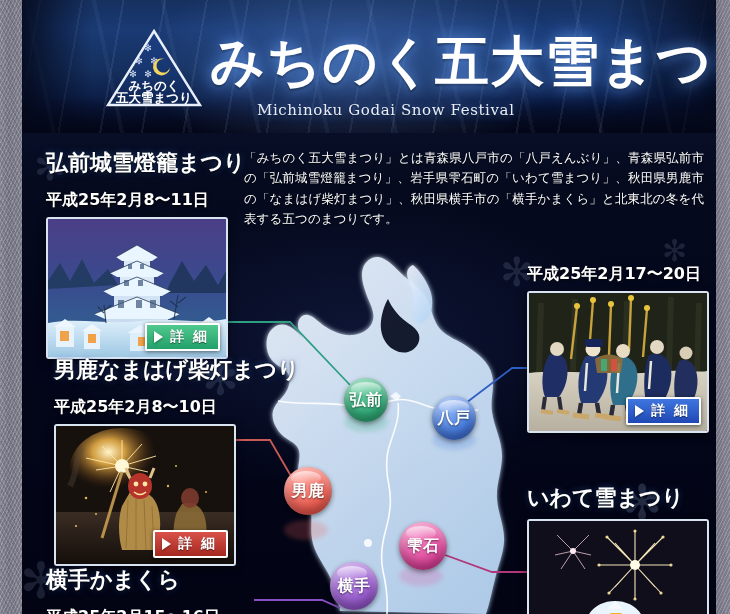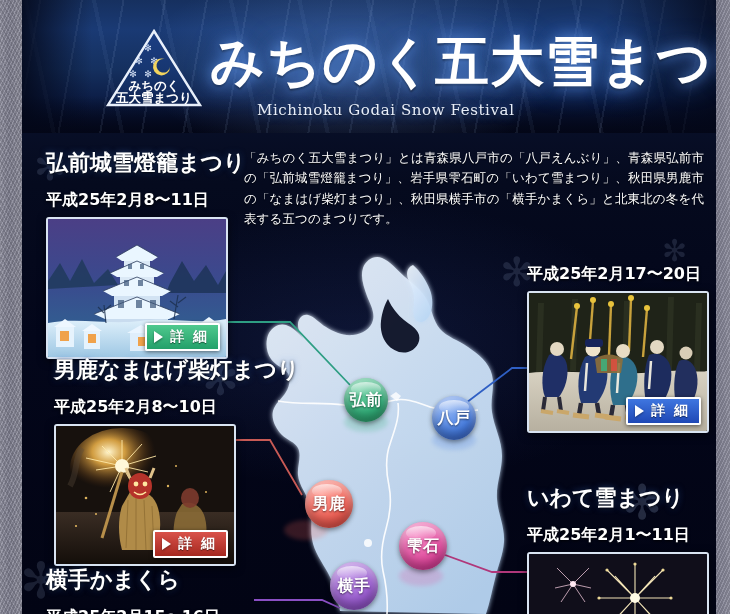--- a/index.html
+++ b/index.html
@@ -327,21 +327,21 @@
       <polyline points="318,608 300,600 232,600" fill="none" stroke="#8a4fc4" stroke-width="1.8"></polyline>
     </svg>
 
     <div class="pin-refl" style="left:322px; top:412px; background:#34b07b;"></div>
     <div class="pin" style="left:322px; top:378px; background:radial-gradient(circle at 35% 28%, #6fd0a4, #34b07b 55%, #1e8f5e 100%);">弘前</div>
 
     <div class="pin-refl" style="left:410px; top:430px; background:#4a7fe0;"></div>
     <div class="pin" style="left:410px; top:396px; background:radial-gradient(circle at 35% 28%, #8fb4f4, #4a7fe0 55%, #2550b8 100%);">八戸</div>
 
     <div class="pin-refl" style="left:262px; top:520px; background:#ef6257;"></div>
-    <div class="pin" style="left:262px; top:480px; width:48px; height:48px; background:radial-gradient(circle at 35% 28%, #ff9b92, #ef6257 55%, #d13a32 100%);margin-left:21px;">男鹿</div>
+    <div class="pin" style="left:262px; top:467px; width:48px; height:48px; background:radial-gradient(circle at 35% 28%, #ff9b92, #ef6257 55%, #d13a32 100%);">男鹿</div>
 
     <div class="pin-refl" style="left:377px; top:566px; background:#e24fa0;"></div>
     <div class="pin" style="left:377px; top:522px; width:48px; height:48px; background:radial-gradient(circle at 35% 28%, #f68cc6, #e24fa0 55%, #c41e82 100%);text-align:center;">雫石</div>
 
     <div class="pin" style="left:308px; top:562px; width:48px; height:48px; background:radial-gradient(circle at 35% 28%, #c093e8, #9b5fd0 55%, #7a3bb3 100%);">横手</div>
 
     <div class="card" style="left:24px; top:148px;">
       <div class="cap-title">弘前城雪燈籠まつり</div>
       <div class="cap-date">平成25年2月8〜11日</div>
       <div class="photo" style="width:182px; height:142px; background:linear-gradient(180deg,#3a3f7a,#2b3566 45%,#1e4a6e 100%);">
@@ -584,21 +584,20 @@
         </div>
         <div class="btn-detail" style="background:linear-gradient(180deg,#3f76e0,#1f48b5);">
           <span class="tri"></span>
           <span>詳 細</span>
         </div>
       </div>
     </div>
 
     <div class="card" style="left:505px; top:483px;">
       <div class="cap-title">いわて雪まつり</div>
-      <div class="cap-date">平成25年2月1〜11日</div>
       <div class="photo" style="width:182px; height:142px; background:#120f1c;">
         <div class="scene">
           <svg width="178" height="138" viewBox="0 0 178 138">
             <rect width="178" height="138" fill="#100e1a"></rect>
 
             <g stroke="#fff0c0" stroke-width="1.1" opacity=".95">
               <path d="M106 44 L78 16 M106 44 L134 16 M106 44 L70 44 M106 44 L142 44
                        M106 44 L80 72 M106 44 L132 72 M106 44 L106 10 M106 44 L106 78
                        M106 44 L86 22 M106 44 L126 22 M106 44 L86 66 M106 44 L126 66"></path>
             </g>

